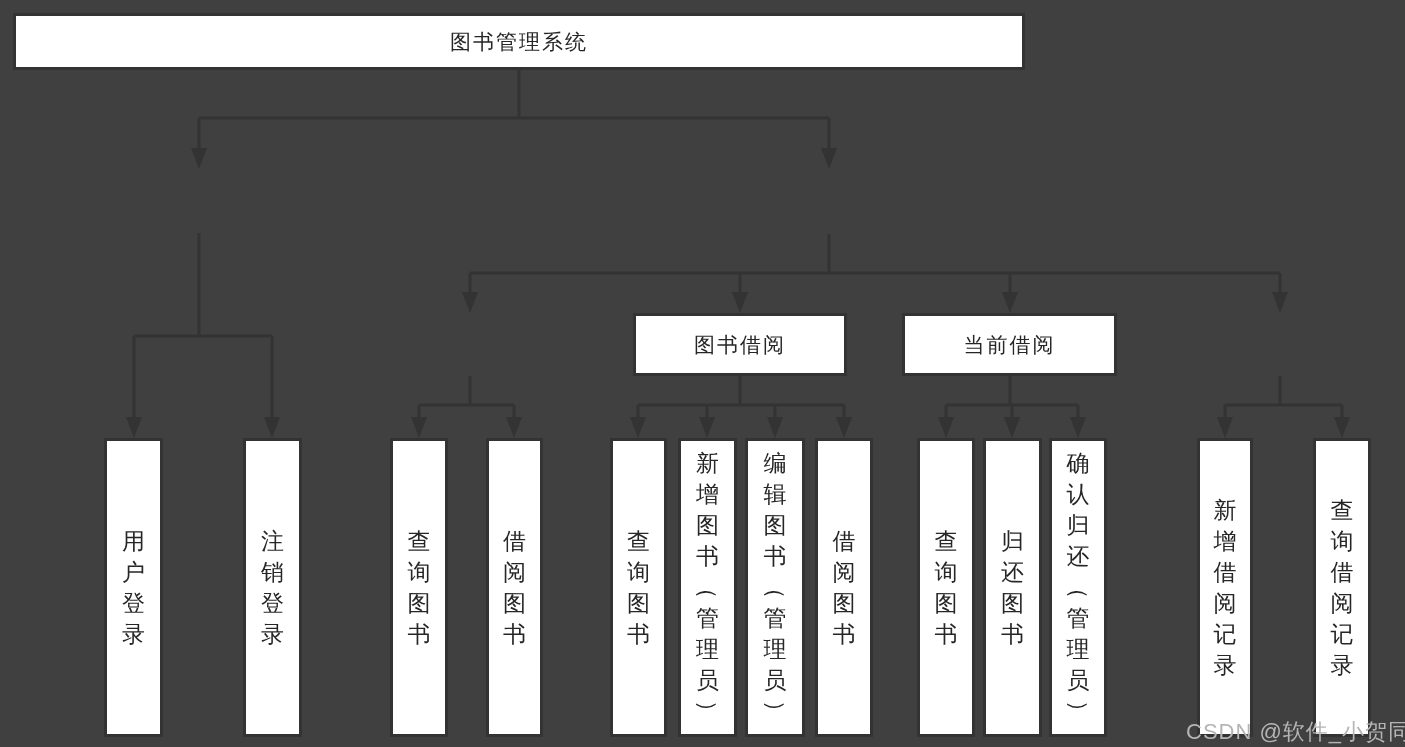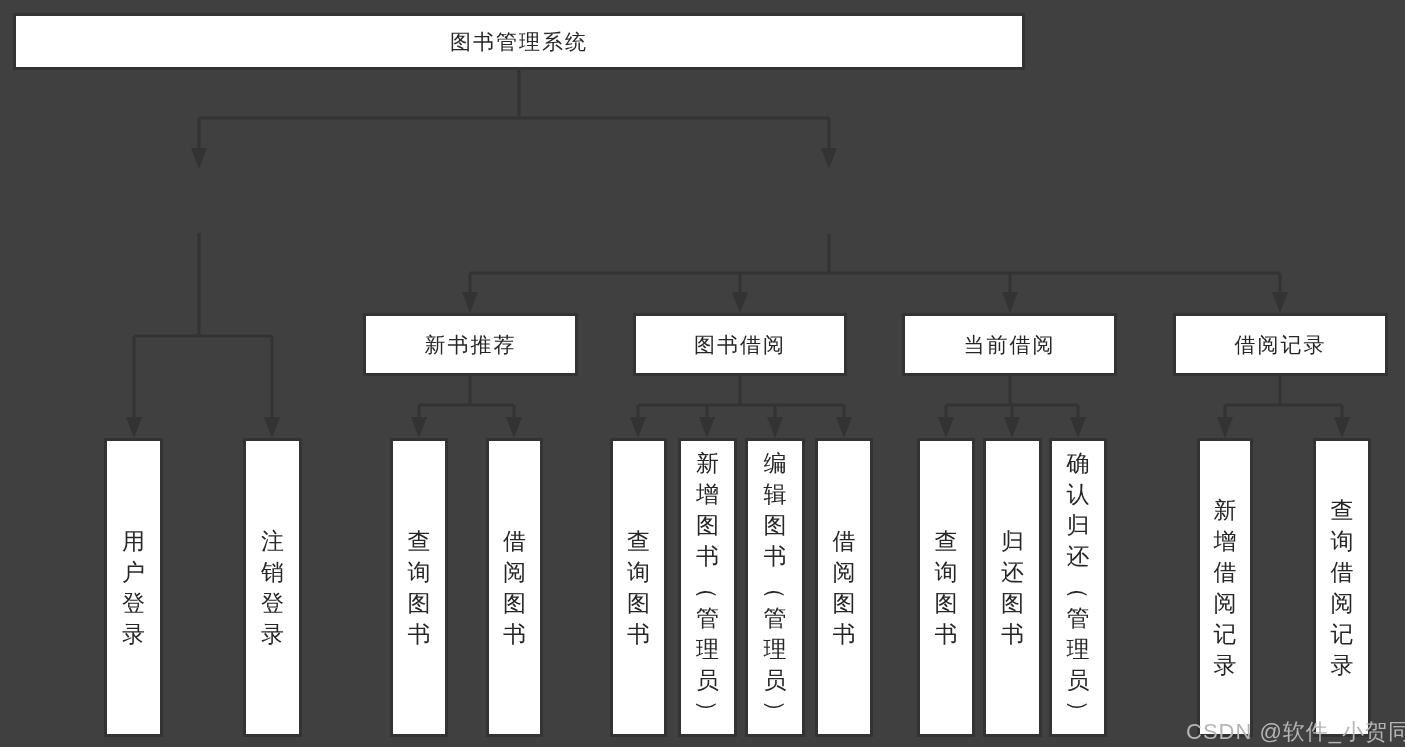--- a/index.html
+++ b/index.html
@@ -73,31 +73,25 @@
       <polygon points="1217,417 1233,417 1225,438"></polygon>
       <polygon points="1334,417 1350,417 1342,438"></polygon>
     </g>
   </svg>
 
   <div class="node h" style="left:13px;top:13px;width:1012px;height:57px">
     <span class="label">图书管理系统</span>
   </div>
 
 
-  <div class="node h" style="left:363px;top:313px;width:215px;height:63px">
-    <span class="label">新书推荐</span>
-  </div>
   <div class="node h" style="left:633px;top:313px;width:214px;height:63px">
     <span class="label">图书借阅</span>
   </div>
   <div class="node h" style="left:902px;top:313px;width:215px;height:63px">
     <span class="label">当前借阅</span>
-  </div>
-  <div class="node h" style="left:1173px;top:313px;width:215px;height:63px">
-    <span class="label">借阅记录</span>
   </div>
 
   <div class="node v" style="left:104px;top:438px;width:59px;height:299px">
       <span class="vchar">用</span>
       <span class="vchar">户</span>
       <span class="vchar">登</span>
       <span class="vchar">录</span>
     </div>
   <div class="node v" style="left:243px;top:438px;width:59px;height:299px">
       <span class="vchar">注</span>

